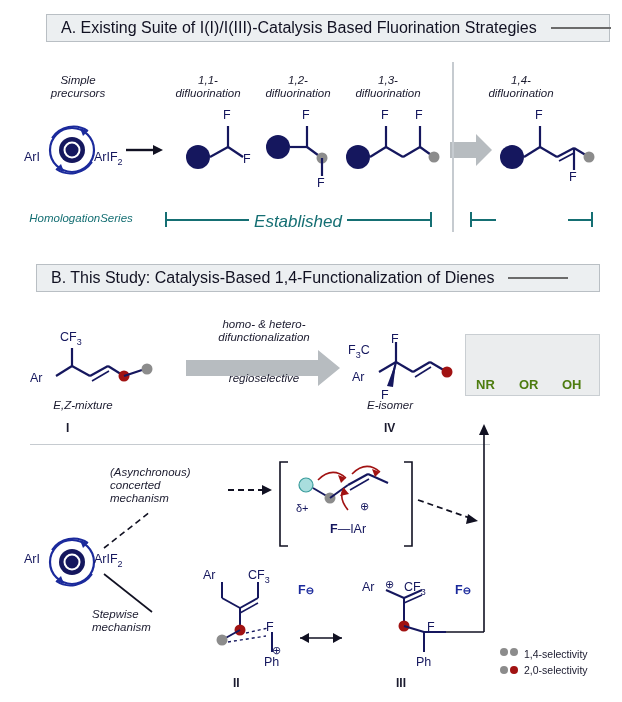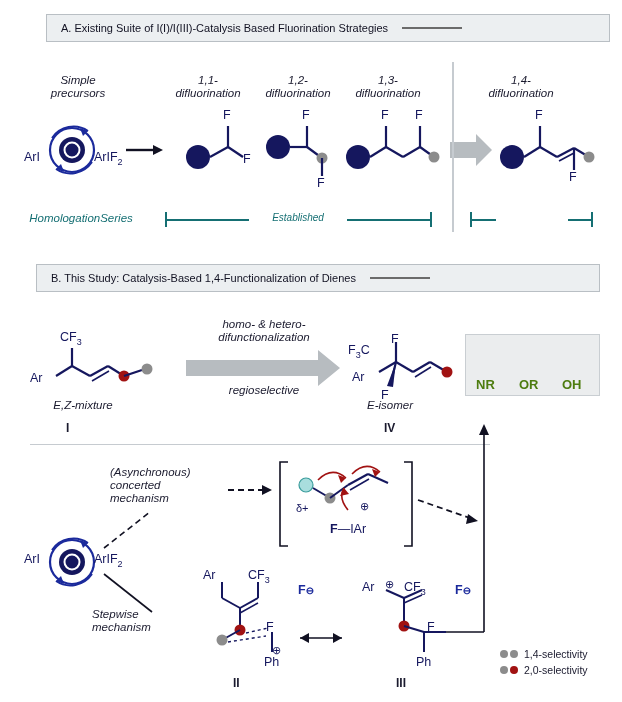--- a/index.html
+++ b/index.html
@@ -14,21 +14,21 @@
   .fig{position:absolute;left:0;top:0;width:622px;height:702px;}
   .abs{position:absolute;}
   .hdr{
     position:absolute;
     background:#eceff1;
     border:1px solid #b9bfc4;
     box-sizing:border-box;
     display:flex;
     align-items:center;
     padding-left:14px;
-    font-size:11px;
+    font-size:16px;
     color:#111122;
   }
   .hdr .rule{
     flex:0 0 auto;
     margin-left:14px;
     width:60px;height:2px;background:#6b6b6b;
   }
   .hdr .ttl{white-space:nowrap;}
   .ital{font-style:italic;}
   .teal{color:#156f73;}
@@ -136,21 +136,21 @@
     <span>ArI</span>
   </div>
   <div class="abs chem" style="left:94px;top:150px;">
     <span>ArIF</span><sub style="font-size:9px">2</sub>
   </div>
 
   <div class="sep" style="left:452px;top:62px;width:2px;height:170px;"></div>
 
   <div class="abs lbl ital teal" style="left:16px;top:212px;width:130px;font-size:11.5px;">HomologationSeries</div>
 
-  <div class="abs lbl ital teal" style="left:253px;top:212px;width:90px;font-size:10px;">Established</div>
+  <div class="abs lbl ital teal" style="left:253px;top:212px;width:90px;font-size:17px;">Established</div>
   <div class="tealrule" style="left:165px;top:219px;width:84px;"></div>
   <div class="tealrule" style="left:347px;top:219px;width:84px;"></div>
   <div class="tealtick" style="left:165px;top:212px;height:15px;"></div>
   <div class="tealtick" style="left:430px;top:212px;height:15px;"></div>
 
   <div class="tealrule" style="left:470px;top:219px;width:26px;"></div>
   <div class="tealrule" style="left:568px;top:219px;width:24px;"></div>
   <div class="tealtick" style="left:470px;top:212px;height:15px;"></div>
   <div class="tealtick" style="left:591px;top:212px;height:15px;"></div>
 
@@ -201,21 +201,21 @@
     <span>CF</span><sub style="font-size:9px">3</sub>
   </div>
   <div class="abs chem" style="left:30px;top:371px;">Ar</div>
   <div class="abs lbl ital" style="left:28px;top:399px;width:110px;">E,Z-mixture</div>
   <div class="abs" style="left:66px;top:421px;font-size:12px;font-weight:bold;">I</div>
 
   <div class="abs lbl ital" style="left:184px;top:318px;width:160px;">
     <div>homo- &amp; hetero-</div>
     <div>difunctionalization</div>
   </div>
-  <div class="abs lbl ital" style="left:184px;top:384px;width:160px;">regioselective</div>
+  <div class="abs lbl ital" style="left:184px;top:372px;width:160px;">regioselective</div>
 
   <div class="abs chem" style="left:391px;top:332px;">F</div>
   <div class="abs chem" style="left:348px;top:343px;">
     <span>F</span><sub style="font-size:9px">3</sub><span>C</span>
   </div>
   <div class="abs chem" style="left:352px;top:370px;">Ar</div>
   <div class="abs chem" style="left:381px;top:388px;">F</div>
   <div class="abs lbl ital" style="left:345px;top:399px;width:90px;">E-isomer</div>
   <div class="abs" style="left:384px;top:421px;font-size:12px;font-weight:bold;">IV</div>
 
@@ -335,21 +335,21 @@
   </div>
   <div class="abs chem" style="left:455px;top:583px;font-weight:bold;color:#1b2a9c;">
     <span>F</span><span style="font-size:10px">⊖</span>
   </div>
   <div class="abs chem" style="left:427px;top:620px;">F</div>
   <div class="abs chem" style="left:416px;top:655px;">Ph</div>
   <div class="abs" style="left:396px;top:676px;font-size:12px;font-weight:bold;">III</div>
 
 
   <div class="abs" style="left:500px;top:648px;font-size:10.5px;">
-    <div style="display:flex;align-items:center;margin-bottom:4px;">
+    <div style="display:flex;margin-bottom:4px;">
       <span style="width:8px;height:8px;border-radius:50%;background:#8c8c8c;display:inline-block;margin-right:2px;"></span>
       <span style="width:8px;height:8px;border-radius:50%;background:#8c8c8c;display:inline-block;margin-right:6px;"></span>
       <span>1,4-selectivity</span>
     </div>
     <div style="display:flex;align-items:center;">
       <span style="width:8px;height:8px;border-radius:50%;background:#8c8c8c;display:inline-block;margin-right:2px;"></span>
       <span style="width:8px;height:8px;border-radius:50%;background:#a11212;display:inline-block;margin-right:6px;"></span>
       <span>2,0-selectivity</span>
     </div>
   </div>

